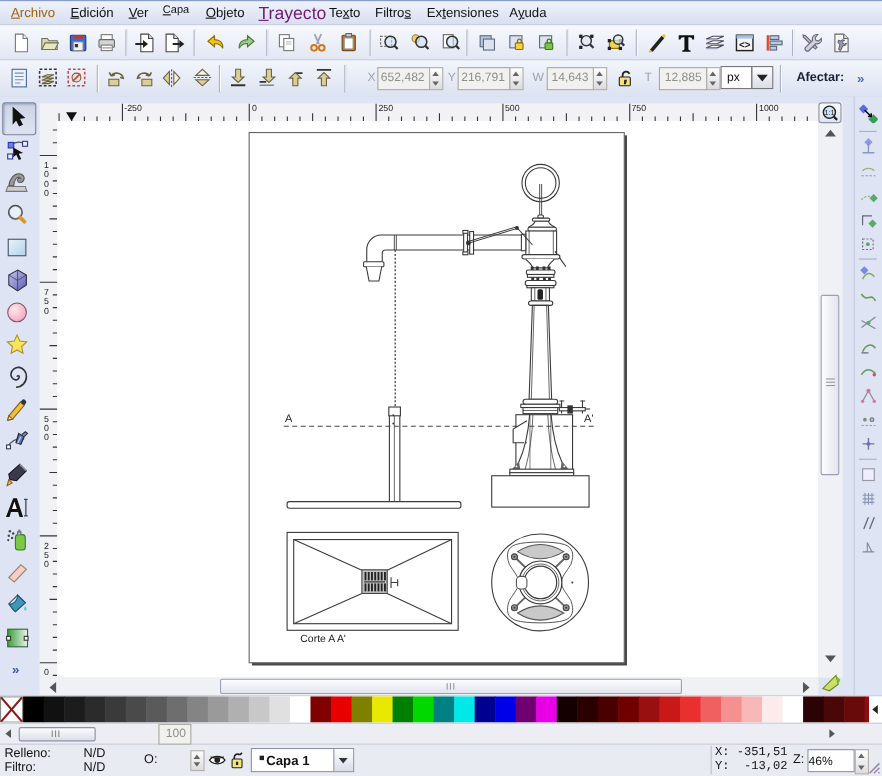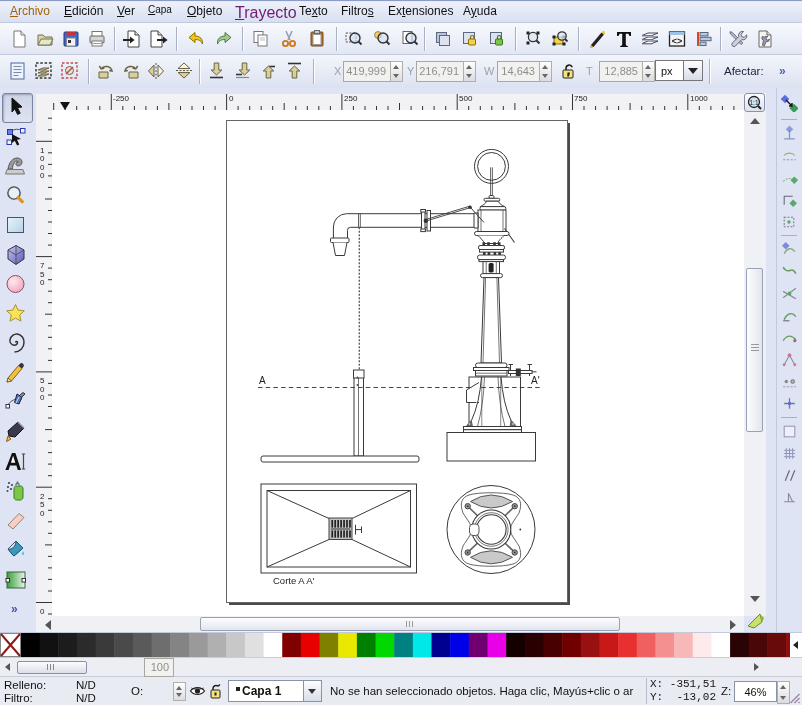--- a/index.html
+++ b/index.html
@@ -213,40 +213,40 @@
       <path d="M8.2 18h4.6v-7h3L10.5 6 5.2 11h3z" fill="#d8cf9a" stroke="#6b6340"></path>
     </svg>
     <svg class="ab" style="left:284px;top:60px" width="22" height="22" viewBox="0 0 22 22">
       <path d="M4 3.5h13" stroke="#333" stroke-width="1.6"></path>
       <path d="M8.2 18h4.6v-7h3L10.5 6 5.2 11h3z" fill="#d8cf9a" stroke="#6b6340"></path>
     </svg>
     <div class="ab sep1" style="left:88px;top:59px;height:25px"></div>
     <div class="ab sep1" style="left:199px;top:59px;height:25px"></div>
     <div class="ab sep1" style="left:313px;top:59px;height:25px"></div>
     <div class="ab tbtxt" style="left:334px;top:65px">X</div>
-    <div class="ab spin" style="left:343px;top:61px;width:42px;height:19px">419,999</div>
+    <div class="ab spin" style="left:343px;top:61px;width:42px;height:19px">652,482</div>
     <div class="ab spinner" style="left:390px;top:61px;height:19px"></div>
     <div class="ab tbtxt" style="left:407px;top:65px">Y</div>
     <div class="ab spin" style="left:416px;top:61px;width:42px;height:19px">216,791</div>
     <div class="ab spinner" style="left:463px;top:61px;height:19px"></div>
     <div class="ab tbtxt" style="left:484px;top:65px">W</div>
     <div class="ab spin" style="left:497px;top:61px;width:37px;height:19px">14,643</div>
     <div class="ab spinner" style="left:539px;top:61px;height:19px"></div>
     <div class="ab tbtxt" style="left:586px;top:65px">T</div>
     <div class="ab spin" style="left:599px;top:61px;width:38px;height:19px">12,885</div>
     <div class="ab spinner" style="left:642px;top:61px;height:19px"></div>
     <svg class="ab" style="left:559px;top:62px" width="18" height="18" viewBox="0 0 16 18">
       <rect x="3" y="8" width="10" height="8" rx="1" fill="#f5e47a" stroke="#222"></rect>
       <path d="M6 8V6a3.2 3.2 0 0 1 6.2-.8" fill="none" stroke="#222" stroke-width="1.6"></path>
       <path d="M7.5 10.5h2.5l-1 4h-1.8z" fill="#222"></path>
     </svg>
     <div class="ab" style="left:655px;top:60px;width:29px;height:21px;background:#fff;border:1px solid #777;font-size:11px;color:#111;padding:4px 0 0 5px;box-sizing:border-box;line-height:13px">px</div>
     <div class="ab" style="left:683px;top:60px;width:20px;height:21px;background:linear-gradient(#fdfdfe,#d8dde8);border:1px solid #777;box-sizing:border-box"></div>
     <div class="ab" style="left:688px;top:68px;border-left:5px solid transparent;border-right:5px solid transparent;border-top:6px solid #222"></div>
-    <div class="ab" style="left:724px;top:65px;font-size:11.5px;font-weight:normal;color:#1a2238">Afectar:</div>
+    <div class="ab" style="left:724px;top:65px;font-size:11.5px;font-weight:bold;color:#1a2238">Afectar:</div>
     <div class="ab" style="left:779px;top:64px;font-size:12px;font-weight:bold;color:#4a6ab8">»</div>
     <div class="ab sep1" style="left:709px;top:59px;height:25px"></div>
     <div class="ab" style="left:0;top:88px;width:802px;height:544px;background:#dee4f3"></div>
     <div class="ab" style="left:0;top:88px;width:33px;height:544px;background:#dee4f3"></div>
     <div class="ab" style="left:2px;top:93px;width:29px;height:28px;background:linear-gradient(#cdd4e6,#dde3f1);border:1px solid #7a849c;border-radius:3px;box-shadow:inset 1px 1px 2px rgba(90,100,130,.45)"></div>
     <svg class="ab" style="left:4px;top:95px" width="24" height="24" viewBox="0 0 22 24">
       <path d="M7 3l10 9-4.6.6 2.8 5.6-2.6 1.2-2.8-5.6L7 17z" fill="#111" stroke="#111"></path>
     </svg>
     <svg class="ab" style="left:4px;top:125px" width="24" height="24" viewBox="0 0 24 24">
       <path d="M6 7 Q12 2 19 6" fill="none" stroke="#555"></path>
@@ -774,22 +774,21 @@
     <svg class="ab" style="left:208px;top:682px" width="16" height="17" viewBox="0 0 16 17">
       <rect x="3" y="8" width="9" height="8" rx="1" fill="#f5e47a" stroke="#222"></rect>
       <path d="M5 8V6.5a3 3 0 0 1 5-2.2 M10 4.3l2-1.8" fill="none" stroke="#222" stroke-width="1.5"></path>
       <rect x="6.5" y="10.5" width="2" height="3" fill="#222"></rect>
     </svg>
     <div class="ab" style="left:228px;top:680px;width:94px;height:22px;background:#fff;border:1px solid #8a92a8;box-sizing:border-box"></div>
     <div class="ab" style="left:236px;top:687px;width:3.5px;height:3.5px;background:#222"></div>
     <div class="ab" style="left:242px;top:684px;font-size:12px;font-weight:bold;color:#111">Capa 1</div>
     <div class="ab" style="left:303px;top:681px;width:18px;height:20px;background:linear-gradient(#fdfdfe,#d8dde8);border-left:1px solid #8a92a8;box-sizing:border-box"></div>
     <div class="ab" style="left:307.5px;top:689px;border-left:4.5px solid transparent;border-right:4.5px solid transparent;border-top:5px solid #333"></div>
-    <div class="ab" style="left:330px;top:685px;font-size:11.5px;color:#111;width:315px;overflow:hidden;white-space:nowrap">No se han seleccionado objetos. Haga clic, Mayús+clic o ar</div>
     <div class="ab" style="left:646px;top:678px;width:1px;height:26px;background:#b8bdcc"></div>
     <div class="ab" style="left:650px;top:678px;font-family:'Liberation Mono',monospace;font-size:11px;color:#111">X:&nbsp;-351,51</div>
     <div class="ab" style="left:650px;top:691px;font-family:'Liberation Mono',monospace;font-size:11px;color:#111">Y:&nbsp;&nbsp;-13,02</div>
     <div class="ab" style="left:721px;top:685px;font-size:11.5px;color:#111">Z:</div>
-    <div class="ab" style="left:734px;top:681px;width:43px;height:21px;background:#fff;border:1px solid #8a92a8;box-sizing:border-box;font-size:11px;color:#111;text-align:center;line-height:20px">46%</div>
+    <div class="ab" style="left:734px;top:681px;width:43px;height:21px;background:#fff;border:1px solid #8a92a8;box-sizing:border-box;font-size:11px;color:#111;text-align:left;line-height:20px">46%</div>
     <div class="ab spinner" style="left:777px;top:681px;height:21px"></div>
     <svg class="ab" style="left:789px;top:693px" width="12" height="11" viewBox="0 0 11 11">
       <path d="M10 1 1 10M10 5 5 10M10 9l-1 1" stroke="#98a" stroke-width="1.4"></path>
     </svg>
   </div>
 </body></html>

